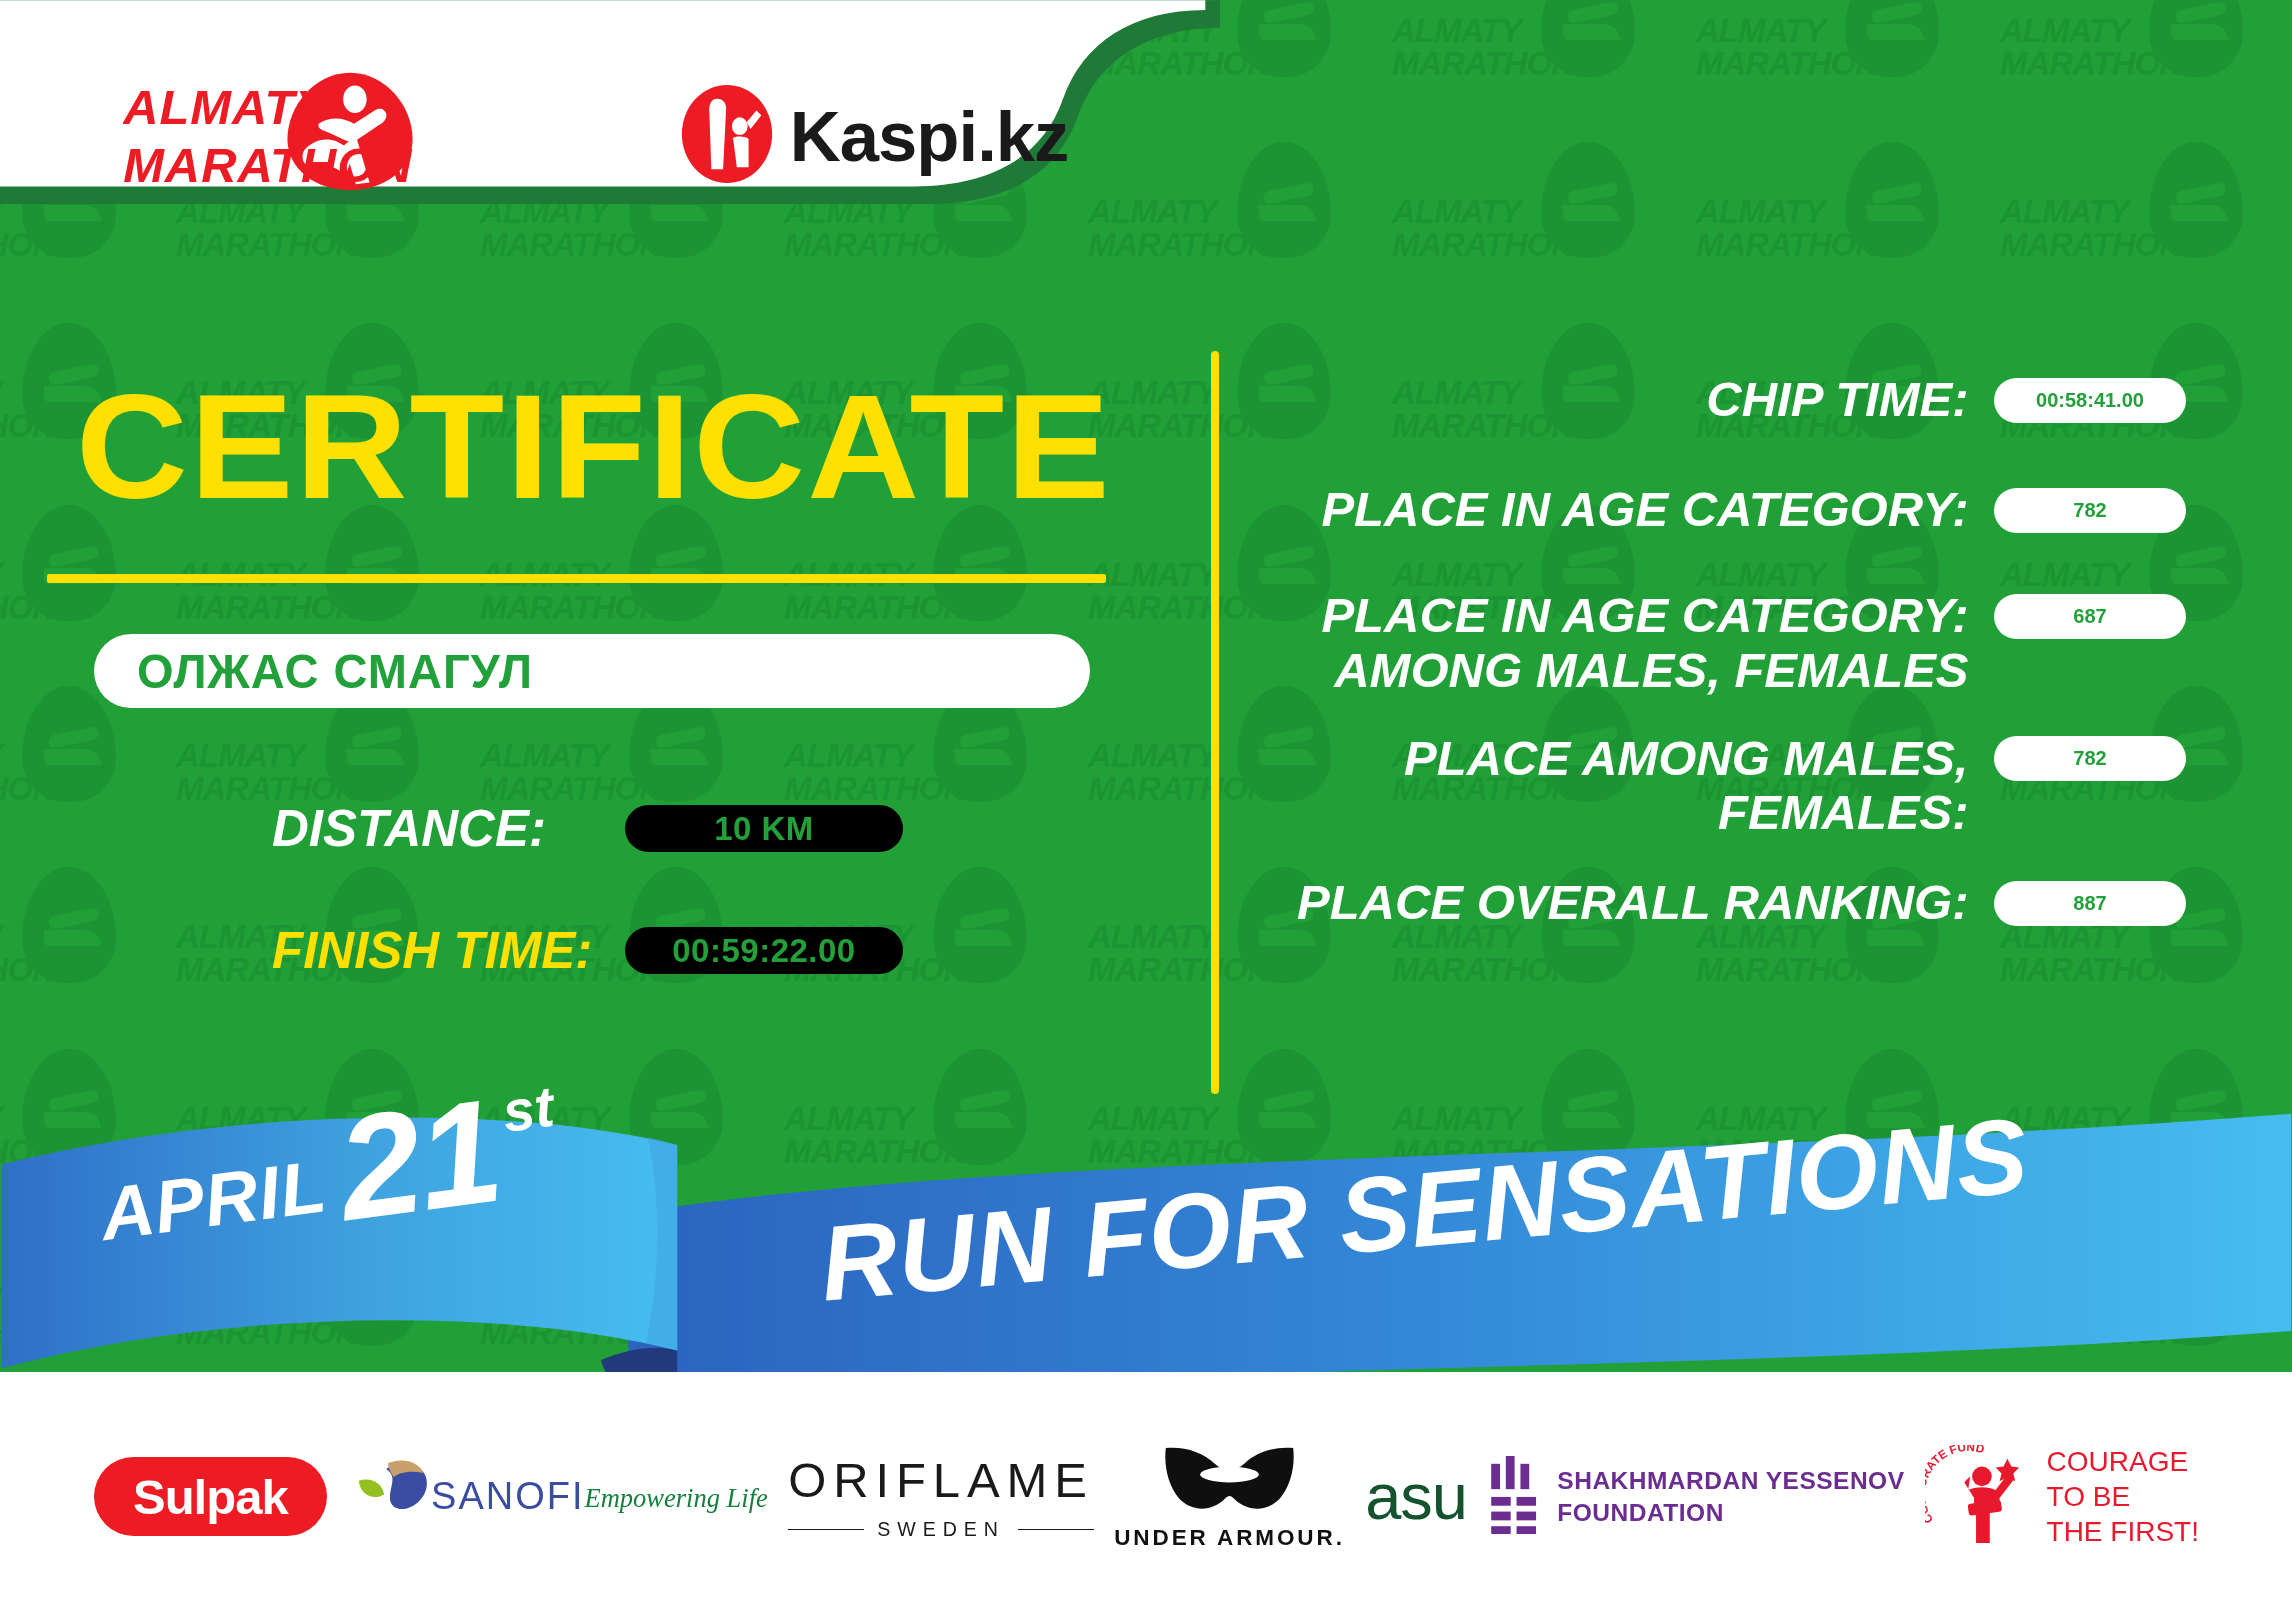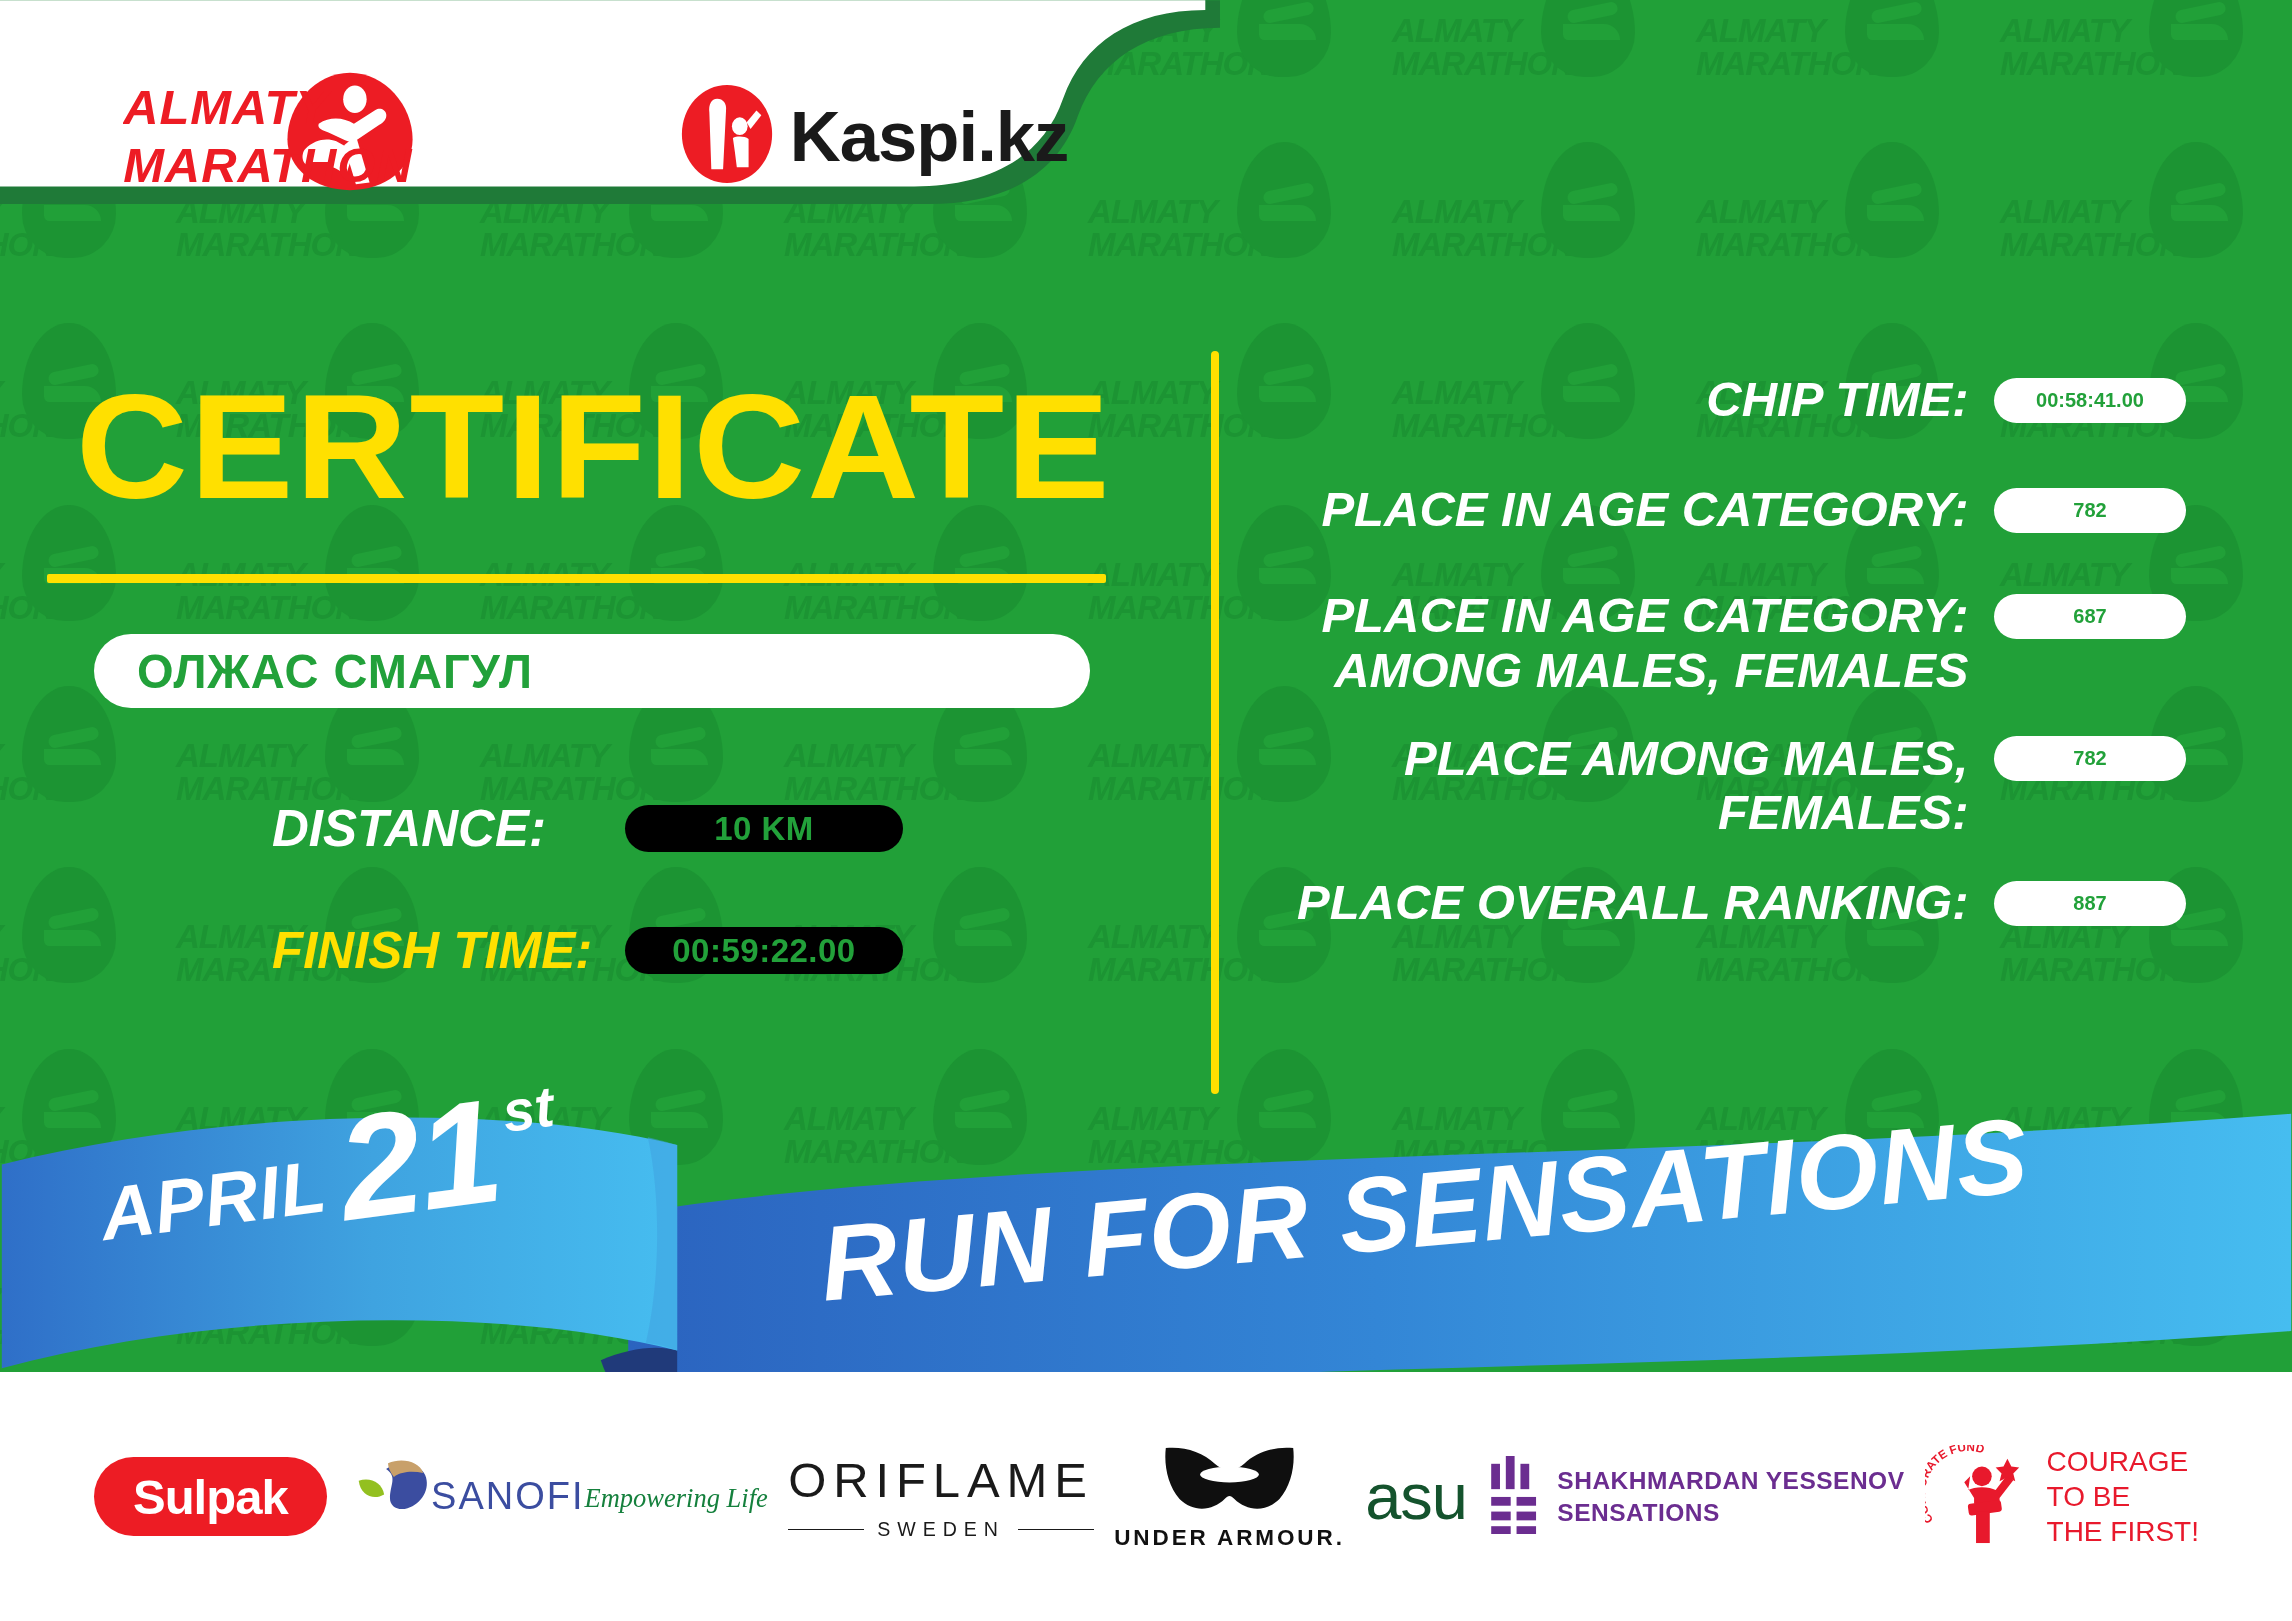--- a/index.html
+++ b/index.html
@@ -678,21 +678,21 @@
         <rect x="4" y="42" width="20" height="9" fill="#6b2d90"></rect>
         <rect x="30" y="42" width="20" height="9" fill="#6b2d90"></rect>
         <rect x="4" y="57" width="20" height="9" fill="#6b2d90"></rect>
         <rect x="30" y="57" width="20" height="9" fill="#6b2d90"></rect>
         <rect x="4" y="72" width="20" height="8" fill="#6b2d90"></rect>
         <rect x="30" y="72" width="20" height="8" fill="#6b2d90"></rect>
       </svg>
     </span>
     <div class="yz-text">
       <div>SHAKHMARDAN YESSENOV</div>
-      <div>SENSATIONS</div>
+      <div>FOUNDATION</div>
     </div>
   </div>
 
   <div class="sp sp-courage">
     <span>
       <svg width="106" height="100" viewBox="0 0 108 102">
         <path id="arcpath" d="M10,78 A44,44 0 0 1 66,12" fill="none"></path>
         <text font-family="Liberation Sans, sans-serif" font-size="12" font-weight="bold" fill="#e8192c">
           <textPath href="#arcpath" startOffset="2">CORPORATE FUND</textPath>
         </text>

